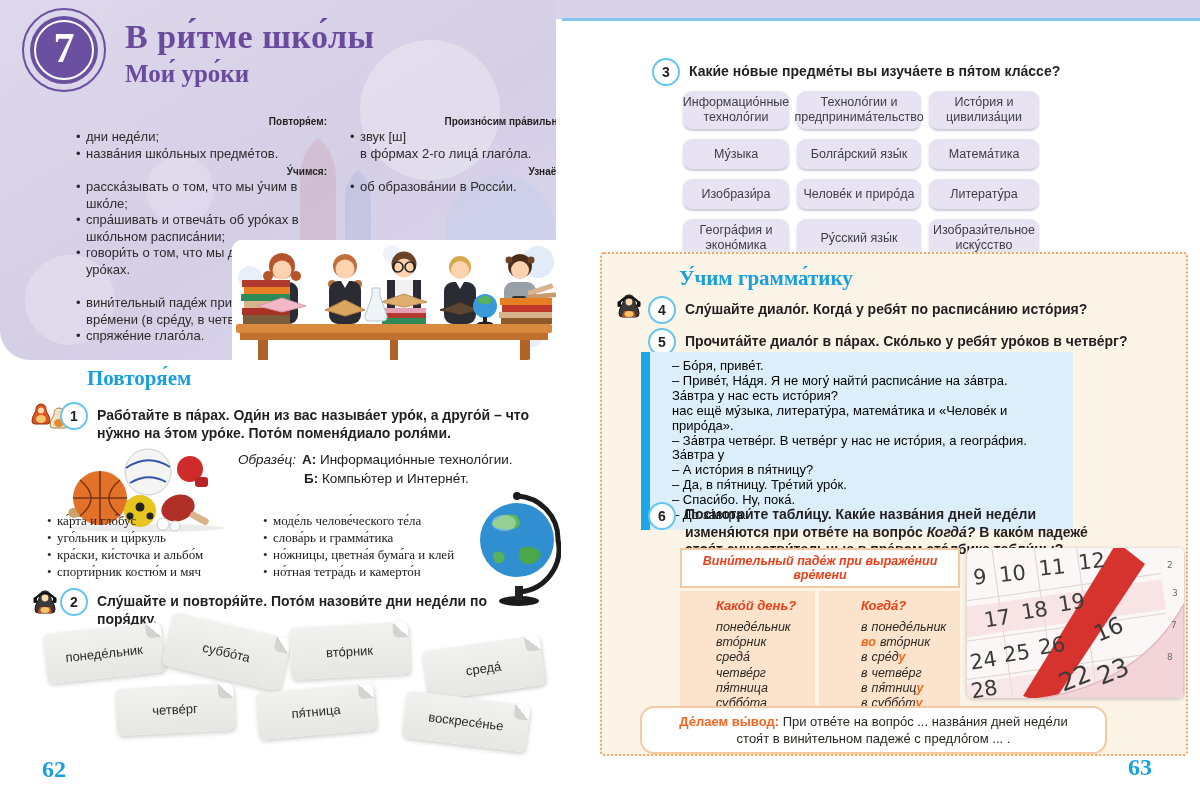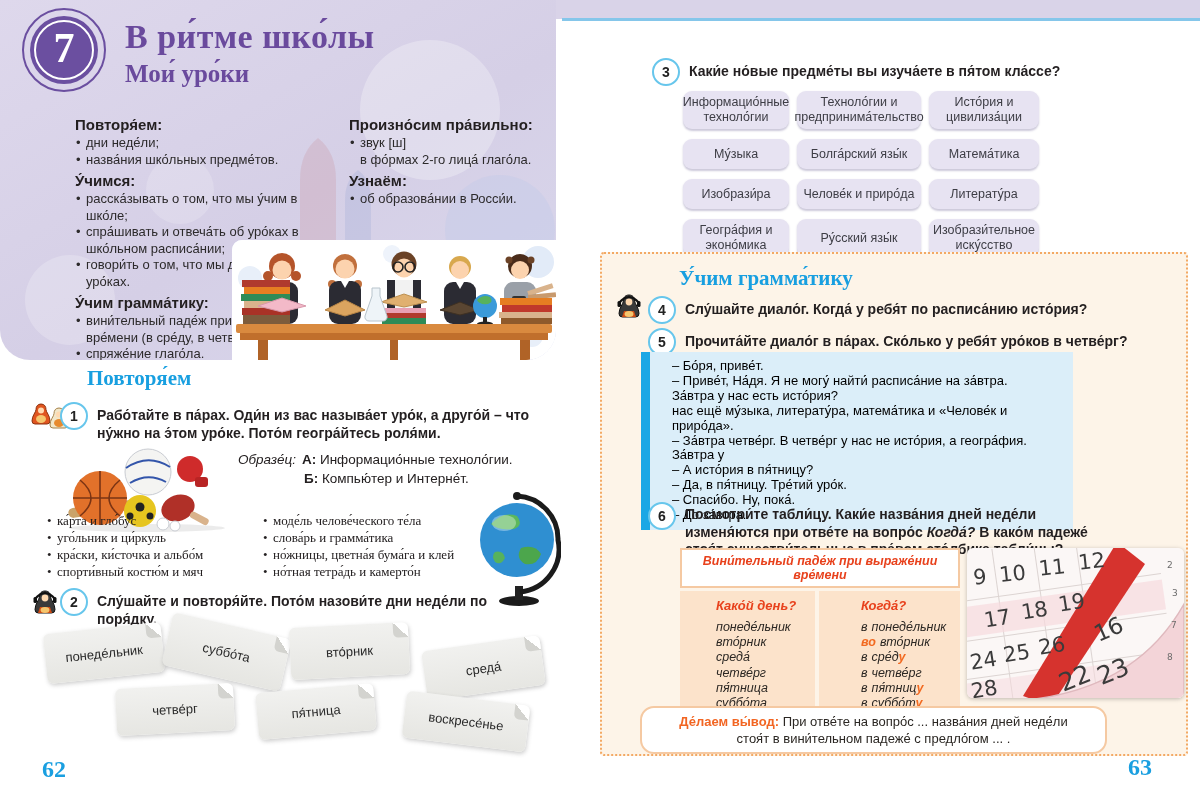--- a/index.html
+++ b/index.html
@@ -20,21 +20,21 @@
   .unit-badge::before{content:"";position:absolute;inset:-8px;border:2.5px solid #6b4fa0;border-radius:50%;}
   .unit-badge::after{content:"";position:absolute;inset:4px;border:2px solid #ffffff;border-radius:50%;}
   .unit-number{font-family:"Liberation Serif",serif;font-weight:bold;font-size:42px;color:#fff;position:relative;top:-2px;}
   .unit-title{position:absolute;left:125px;top:18px;font-family:"Liberation Serif",serif;
     font-weight:bold;font-size:34px;color:#6a4a9d;letter-spacing:.5px;}
   .unit-subtitle{position:absolute;left:125px;top:60px;font-family:"Liberation Serif",serif;
     font-weight:bold;font-size:25px;color:#6a4a9d;}
   .goals{position:absolute;left:75px;top:116px;display:flex;}
   .goal-col1{width:252px;}
   .goal-col2{width:218px;margin-left:22px;}
-  .goal-block h4{font-size:15px;margin:4px 0 2px;color:#231f20;}
+  .goal-block h4{font-size:10px;margin:4px 0 2px;color:#231f20;text-align:right;}
   .goal-block:first-child h4{margin-top:0;}
   .goal-block ul{list-style:none;margin:0;padding:0;}
   .goal-block li{font-size:13px;line-height:16.5px;padding-left:11px;position:relative;color:#2c2a2b;}
   .goal-block li::before{content:"\2022";position:absolute;left:1px;}
   .goal-block li.no-bullet::before{content:"";}
   .photo{position:absolute;left:232px;top:240px;width:324px;height:120px;background:#fff;
     border-radius:10px 0 28px 0;overflow:hidden;box-shadow:0 0 0 1px #e7eefb inset;}
 
   
   .num{width:24px;height:24px;border-radius:50%;border:2px solid #67c6ec;background:#fff;
@@ -265,21 +265,21 @@
   <svg class="task-icon" style="left:30px;top:402px;" width="40" height="32" viewBox="0 0 40 32">
     <path d="M11,2 c-3.5,0 -5,2.6 -5,5.6 0,2.6 -4,6 -4,11.4 a3,3 0 0 0 3,3 h12 a3,3 0 0 0 3,-3 c0,-5.4 -4,-8.8 -4,-11.4 0,-3 -1.5,-5.6 -5,-5.6 z" fill="#e0551f" stroke="#8c3310" stroke-width="1"></path>
     <circle cx="11" cy="8.5" r="3" fill="#ffd9b0"></circle>
       <ellipse cx="11" cy="17" rx="5" ry="4" fill="#f5c66e"></ellipse>
     <path d="M29,6 c-3.5,0 -5,2.6 -5,5.6 0,2.6 -4,6 -4,11.4 a3,3 0 0 0 3,3 h12 a3,3 0 0 0 3,-3 c0,-5.4 -4,-8.8 -4,-11.4 0,-3 -1.5,-5.6 -5,-5.6 z" fill="#f2e6c8" stroke="#a5824a" stroke-width="1"></path>
     <circle cx="29" cy="12.5" r="3" fill="#ffd9b0"></circle>
       <ellipse cx="29" cy="21" rx="5" ry="4" fill="#e78a2e"></ellipse>
   </svg>
   <div class="task" style="left:60px;top:402px;width:470px;">
     <div class="num">1</div>
-    <div class="task-text" style="width:440px;">Рабо́тайте в па́рах. Оди́н из вас называ́ет уро́к, а друго́й – что ну́жно на э́том уро́ке. Пото́м геогра́йтесь роля́ми.</div>
+    <div class="task-text" style="width:440px;">Рабо́тайте в па́рах. Оди́н из вас называ́ет уро́к, а друго́й – что ну́жно на э́том уро́ке. Пото́м поменя́диало роля́ми.</div>
   </div>
 
   <div class="sports">
     <svg width="166" height="98" viewBox="0 0 166 98">
       <ellipse cx="83" cy="92" rx="78" ry="4" fill="rgba(0,0,0,0.08)"></ellipse>
       <g transform="rotate(-8 44 72)">
           <rect x="4" y="67" width="80" height="10" rx="5" fill="#caa36a"></rect>
         </g>
       <circle cx="36" cy="62" r="27" fill="#e2712a"></circle>
       <path d="M9,62 h54 M36,35 v54 M16,44 q22,18 0,36 M56,44 q-22,18 0,36" stroke="#7a3414" stroke-width="1.6" fill="none"></path>
@@ -310,21 +310,21 @@
       <div style="padding-left:2px;"><b>Б:</b>
         <span>Компью́тер и Интерне́т.</span></div>
     </div>
   </div>
 
   <div class="supplies">
     <ul class="sup-col1">
       <li>ка́рта и гло́бус</li>
       <li>уго́льник и ци́ркуль</li>
       <li>кра́ски, ки́сточка и альбо́м</li>
-      <li>спорти́вный костю́м и мяч</li>
+      <li>спорти́рник костю́м и мяч</li>
     </ul>
     <ul class="sup-col2">
       <li>моде́ль челове́ческого те́ла</li>
       <li>слова́рь и грамма́тика</li>
       <li>но́жницы, цветна́я бума́га и клей</li>
       <li>но́тная тетра́дь и камерто́н</li>
     </ul>
   </div>
 
   <div class="globe">

